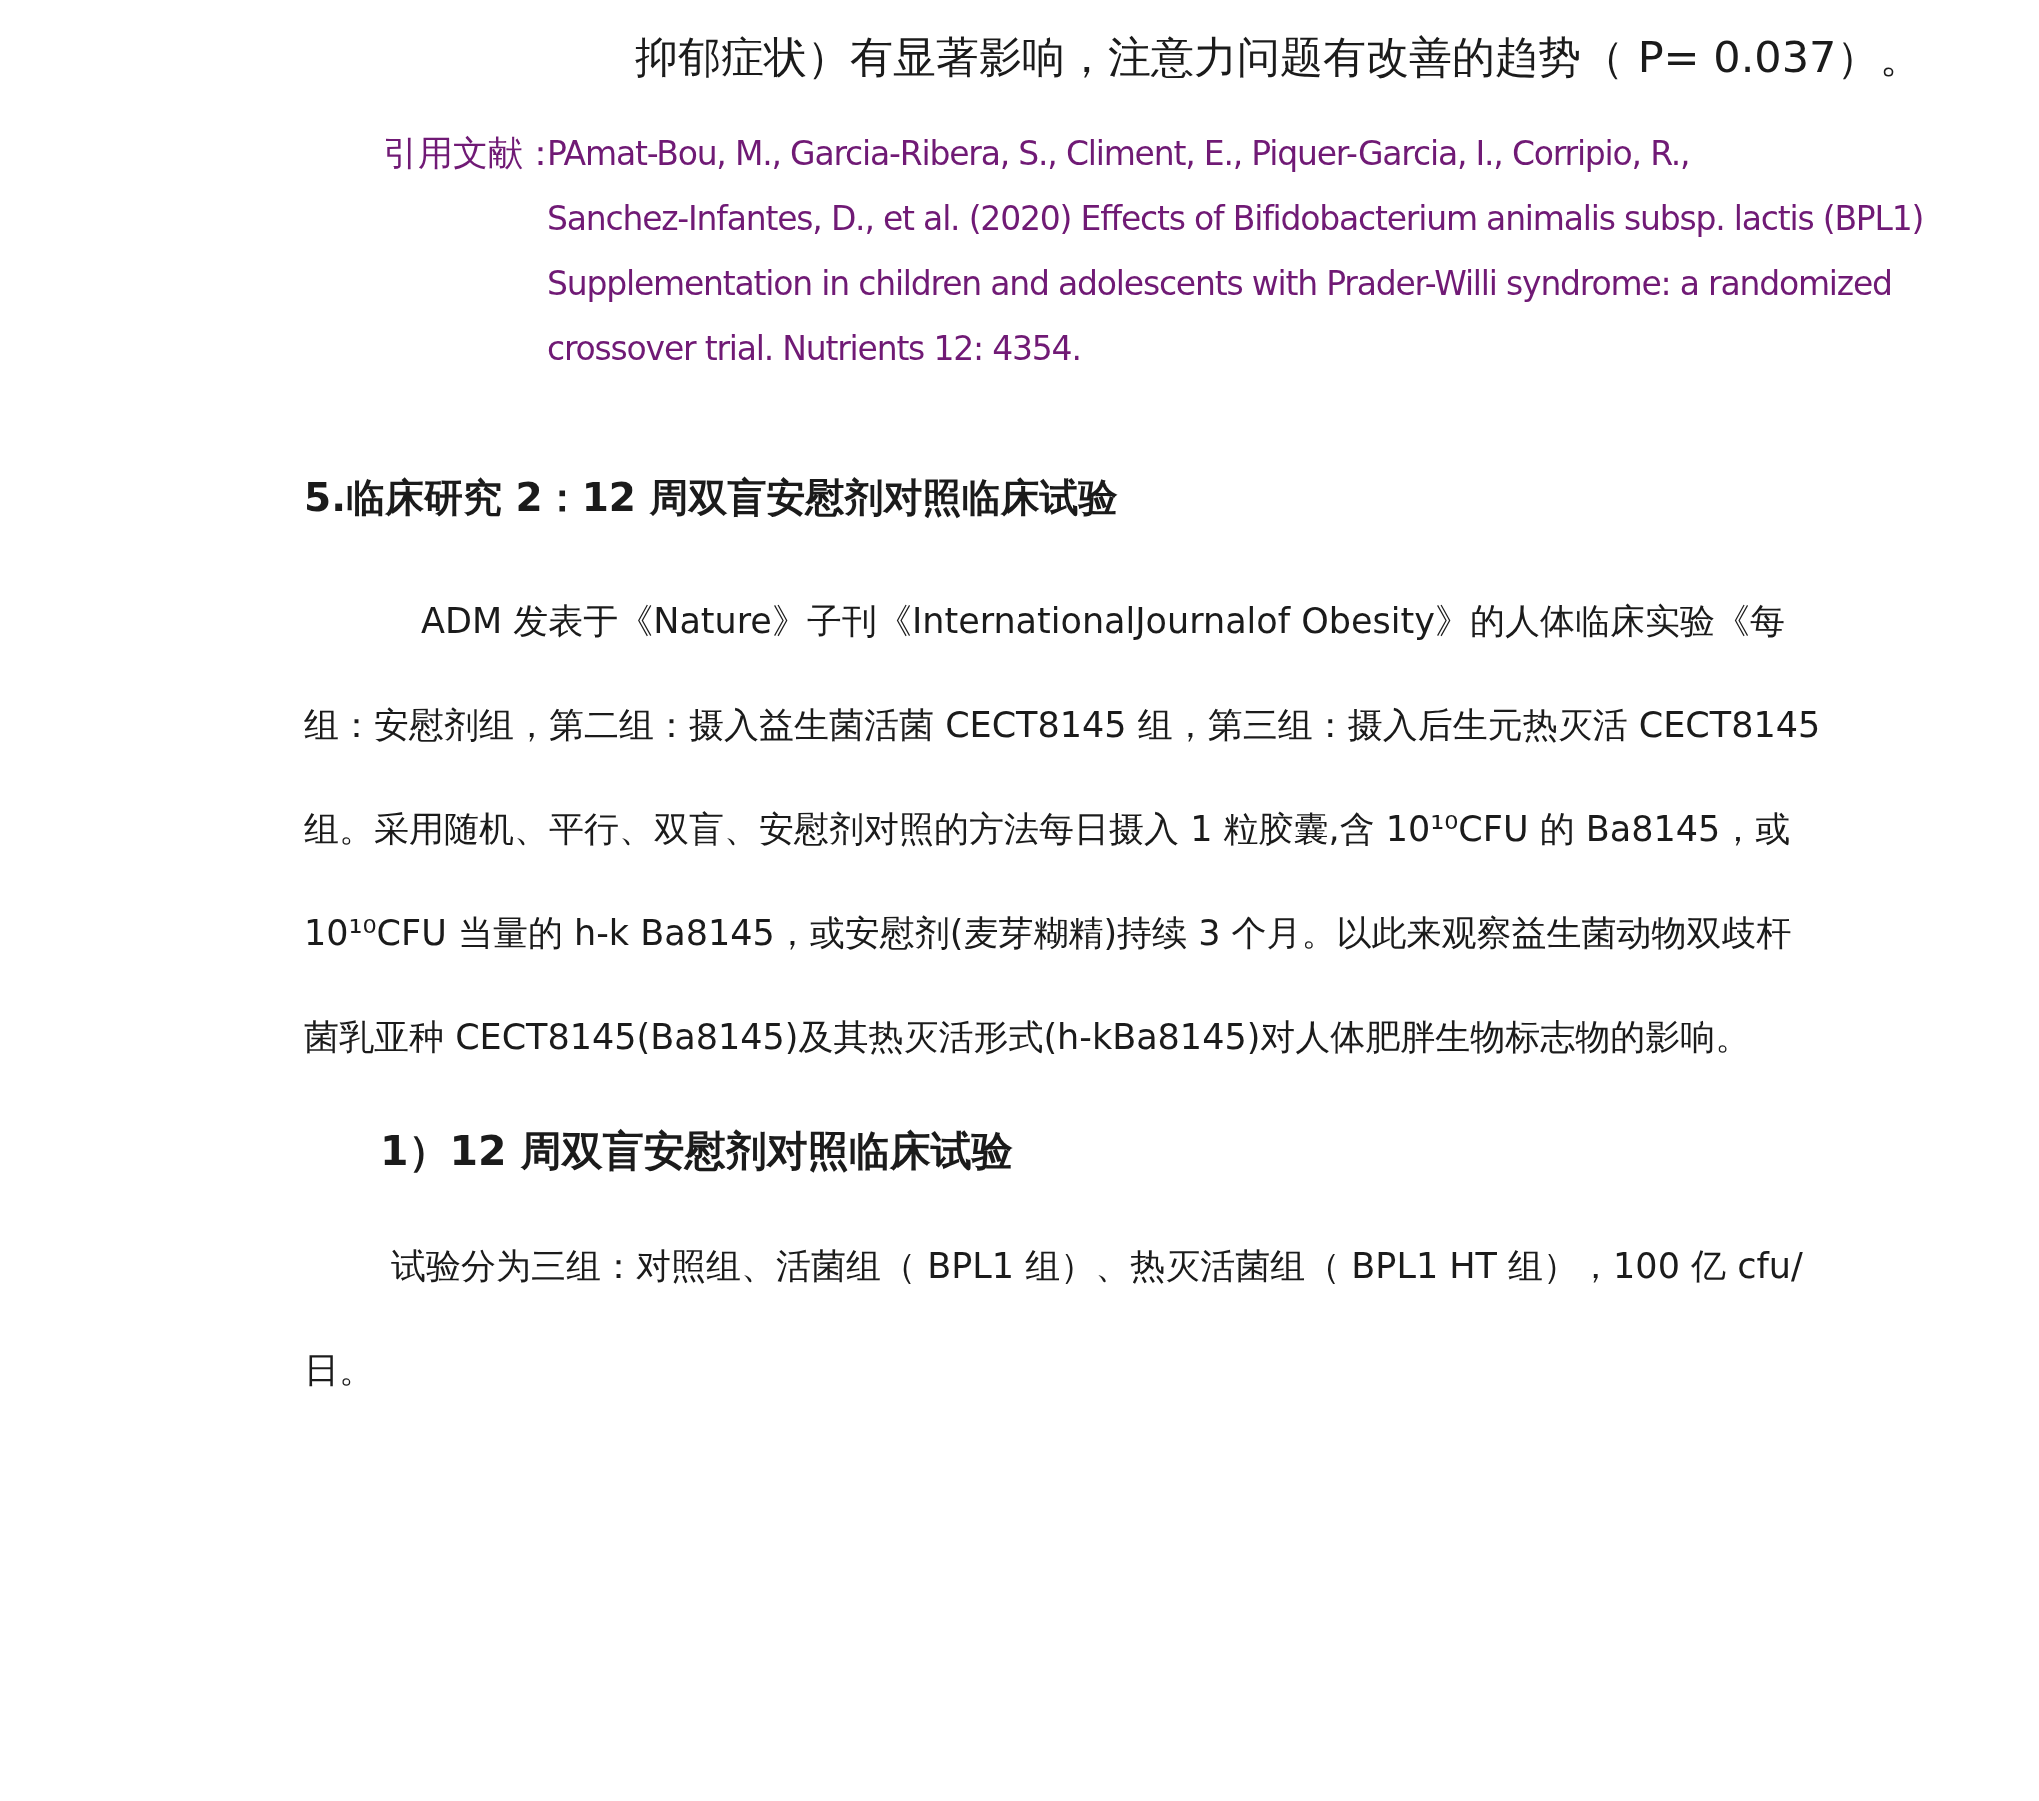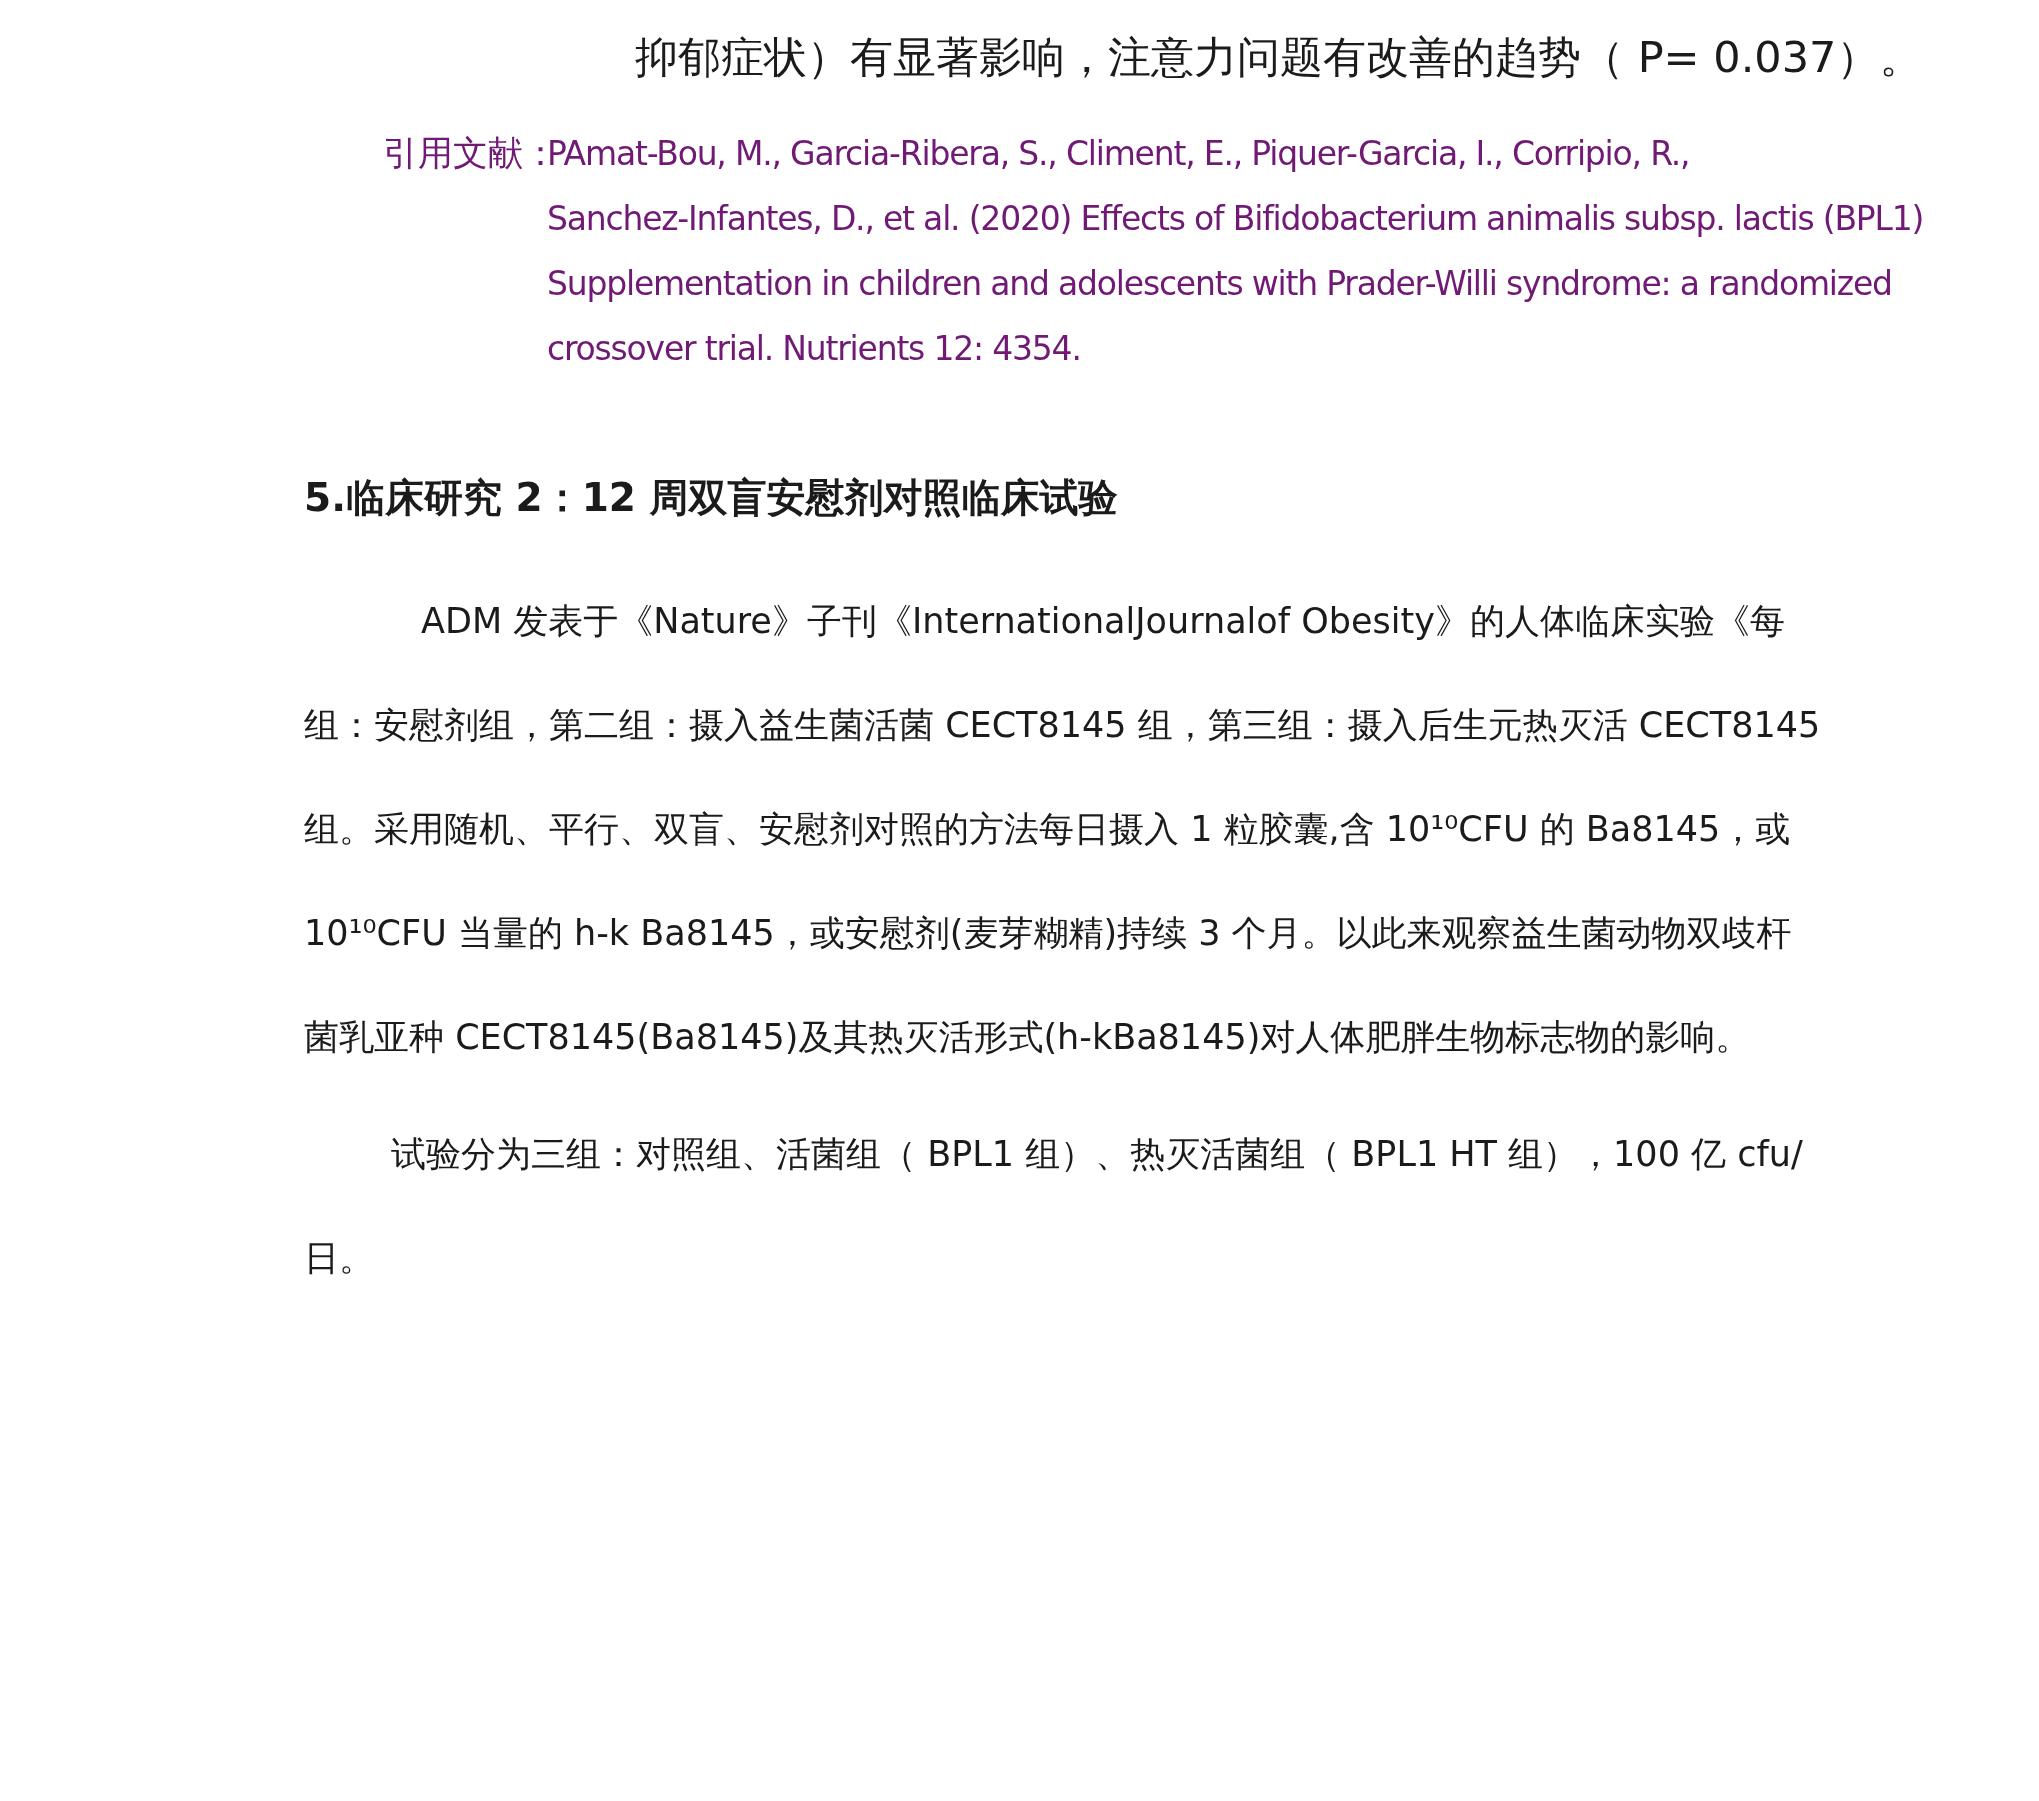--- a/index.html
+++ b/index.html
@@ -97,20 +97,21 @@
       <div class="body-line indent-p1">ADM 发表于《Nature》子刊《InternationalJournalof Obesity》的人体临床实验《每</div>
     </div>
 
     <div class="p2">
       <div class="body-line">组：安慰剂组，第二组：摄入益生菌活菌 CECT8145 组，第三组：摄入后生元热灭活 CECT8145</div>
       <div class="body-line">组。采用随机、平行、双盲、安慰剂对照的方法每日摄入 1 粒胶囊,含 10¹⁰CFU 的 Ba8145，或</div>
       <div class="body-line">10¹⁰CFU 当量的 h-k Ba8145，或安慰剂(麦芽糊精)持续 3 个月。以此来观察益生菌动物双歧杆</div>
       <div class="body-line">菌乳亚种 CECT8145(Ba8145)及其热灭活形式(h-kBa8145)对人体肥胖生物标志物的影响。</div>
     </div>
 
+    <div class="subheading">1）12 周双盲安慰剂对照临床试验</div>
 
     <div class="p3">
       <div class="body-line indent-p3">试验分为三组：对照组、活菌组（ BPL1 组）、热灭活菌组（ BPL1 HT 组），100 亿 cfu/</div>
       <div class="body-line">日。</div>
     </div>
 
   </div>
 </div>
 
 

